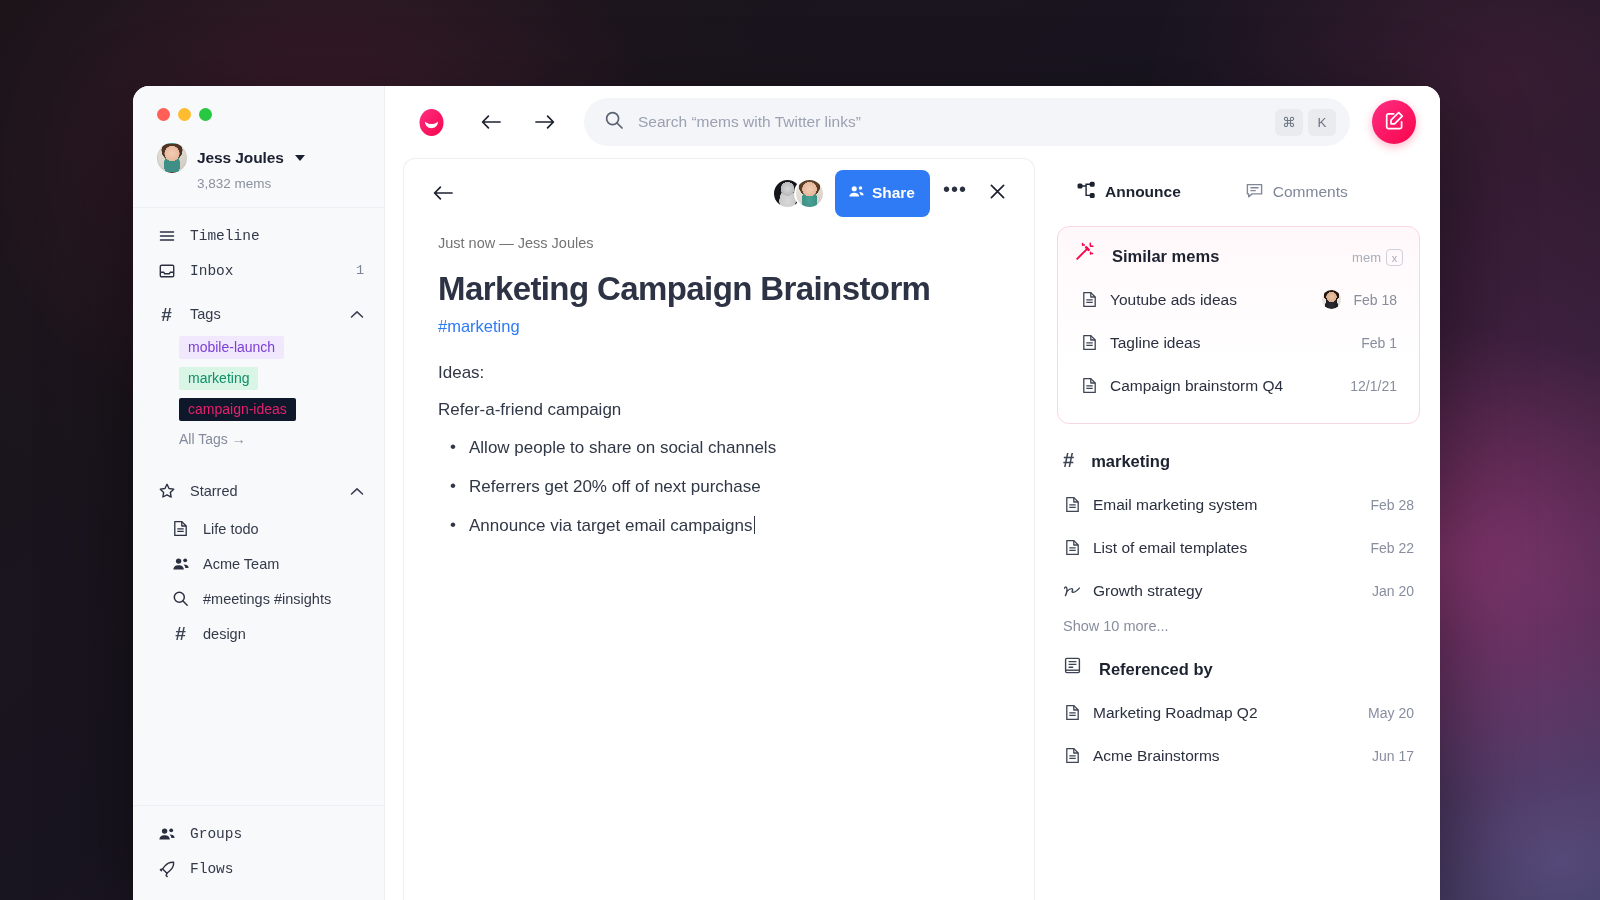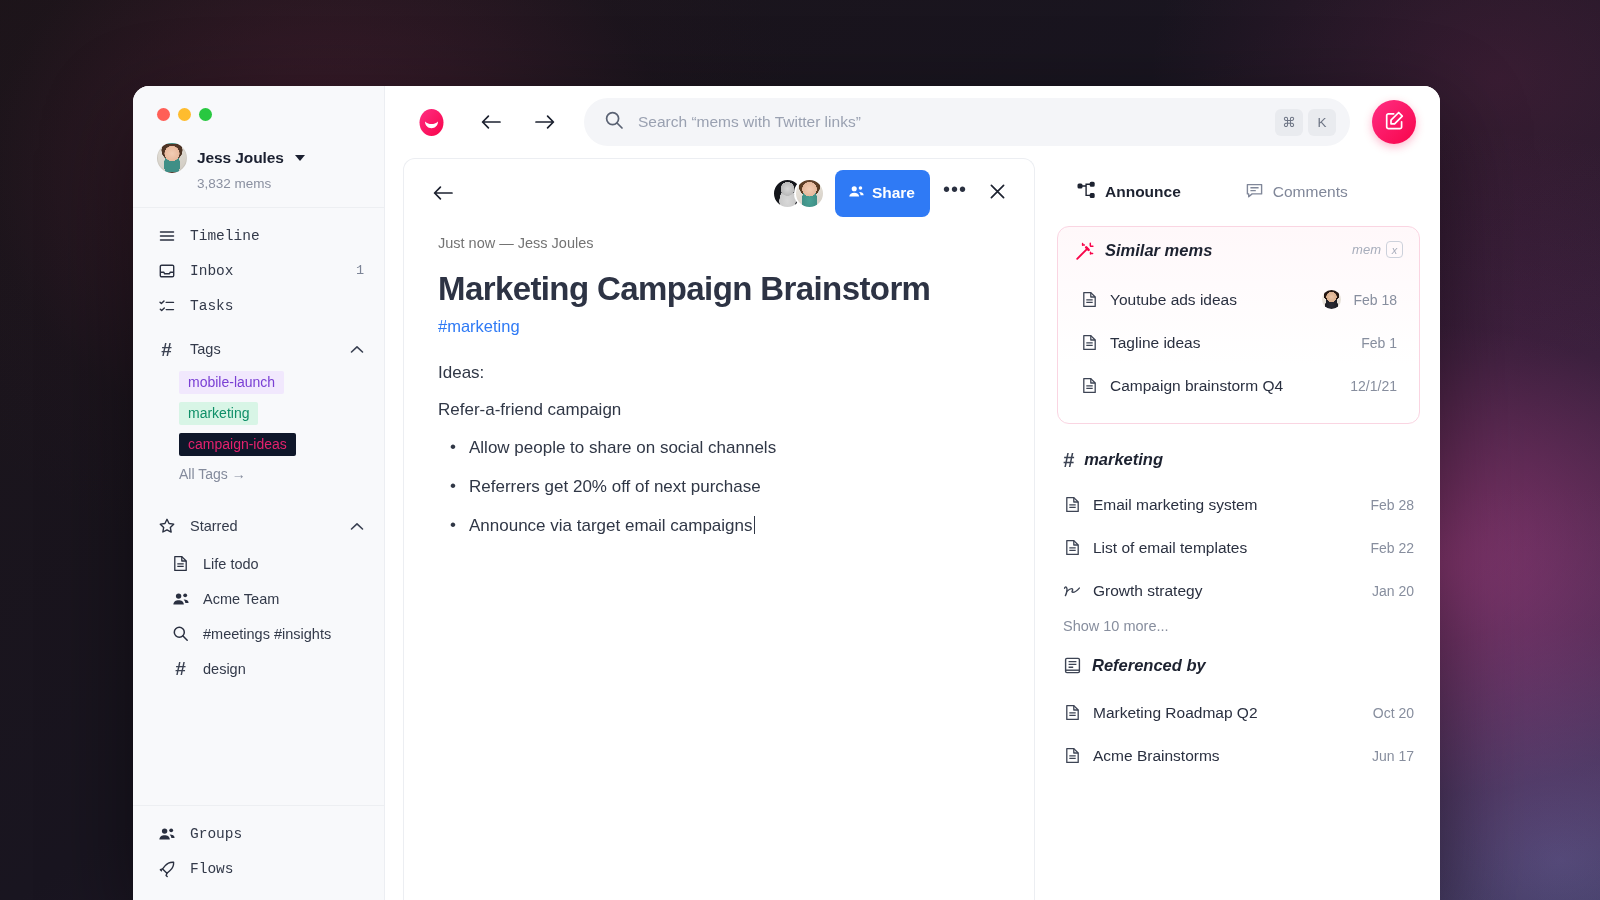--- a/index.html
+++ b/index.html
@@ -289,23 +289,22 @@
   .rtab.inactive { color: #808799; margin-left: 44px; }
 
   .similar-card {
     border: 1px solid #fad5e2;
     border-radius: 12px;
     background: linear-gradient(180deg, #fff8fa 0%, #ffffff 70%);
     padding: 14px 16px 16px 16px;
     margin-bottom: 26px;
   }
   .sec-head {
-    display: flex; align-items: flex-start; gap: 10px;
+    display: flex; align-items: flex-end; gap: 17px;
     margin-bottom: 12px;
-    font-style: italic;
   }
   .sec-title { font-size: 16.5px; font-weight: bold; color: #1d2230; flex: 1; }
   .mem-hint { display: flex; align-items: center; gap: 5px; }
   .mem-hint-text { font-size: 13px; color: #a7adbb; }
   .mem-key {
     border: 1px solid #ccd1db; border-radius: 4px; color: #a7adbb;
     font-size: 11px; width: 17px; height: 17px;
     display: flex; align-items: center; justify-content: center;
   }
 
@@ -371,30 +370,20 @@
       </div>
       <div class="nav-item">
         <span class="nav-icon">
           <svg width="18" height="18" viewBox="0 0 18 18" fill="none" stroke="currentColor" stroke-width="1.4" stroke-linejoin="round">
             <path d="M2.3 4.6a1.4 1.4 0 0 1 1.4-1.4h10.6a1.4 1.4 0 0 1 1.4 1.4v8.8a1.4 1.4 0 0 1-1.4 1.4H3.7a1.4 1.4 0 0 1-1.4-1.4z"></path>
             <path d="M2.4 10.2h3.3l1 1.6h4.6l1-1.6h3.3"></path>
           </svg>
         </span>
         <span class="nav-label">Inbox</span>
         <span class="nav-badge">1</span>
-      </div>
-      <div class="nav-item">
-        <span class="nav-icon">
-          <svg width="18" height="18" viewBox="0 0 18 18" fill="none" stroke="currentColor" stroke-width="1.4" stroke-linecap="round" stroke-linejoin="round">
-            <path d="M2 5.2l1.4 1.4L6 3.9"></path>
-            <path d="M2.3 12.2l1.4 1.4L6.3 11"></path>
-            <path d="M8.2 5.4h7.3M8.2 12.6h7.3"></path>
-          </svg>
-        </span>
-        <span class="nav-label">Tasks</span>
       </div>
     </nav>
 
     <div class="section-head" style="margin-top:8px;">
       <span class="nav-icon">
         <span class="hash-glyph">#</span>
       </span>
       <span class="nav-label">Tags</span>
       <span class="chev">
         <svg width="14" height="9" viewBox="0 0 14 9" fill="none" stroke="currentColor" stroke-width="1.6" stroke-linecap="round" stroke-linejoin="round">
@@ -717,21 +706,21 @@
           </div>
           <div class="row">
             <span class="row-icon">
               <svg width="15" height="17" viewBox="0 0 15 17" fill="none" stroke="currentColor" stroke-width="1.3" stroke-linejoin="round">
                 <path d="M1.8 1.6h7l4.4 4.4v9.4H1.8z"></path>
                   <path d="M8.8 1.6V6h4.4"></path>
                   <path d="M4.3 8.8h6.4M4.3 11.4h6.4"></path>
               </svg>
             </span>
             <span class="row-label">Marketing Roadmap Q2</span>
-            <span class="row-date">Oct 20</span>
+            <span class="row-date">May 20</span>
           </div>
           <div class="row">
             <span class="row-icon">
               <svg width="15" height="17" viewBox="0 0 15 17" fill="none" stroke="currentColor" stroke-width="1.3" stroke-linejoin="round">
                 <path d="M1.8 1.6h7l4.4 4.4v9.4H1.8z"></path>
                   <path d="M8.8 1.6V6h4.4"></path>
                   <path d="M4.3 8.8h6.4M4.3 11.4h6.4"></path>
               </svg>
             </span>
             <span class="row-label">Acme Brainstorms</span>

